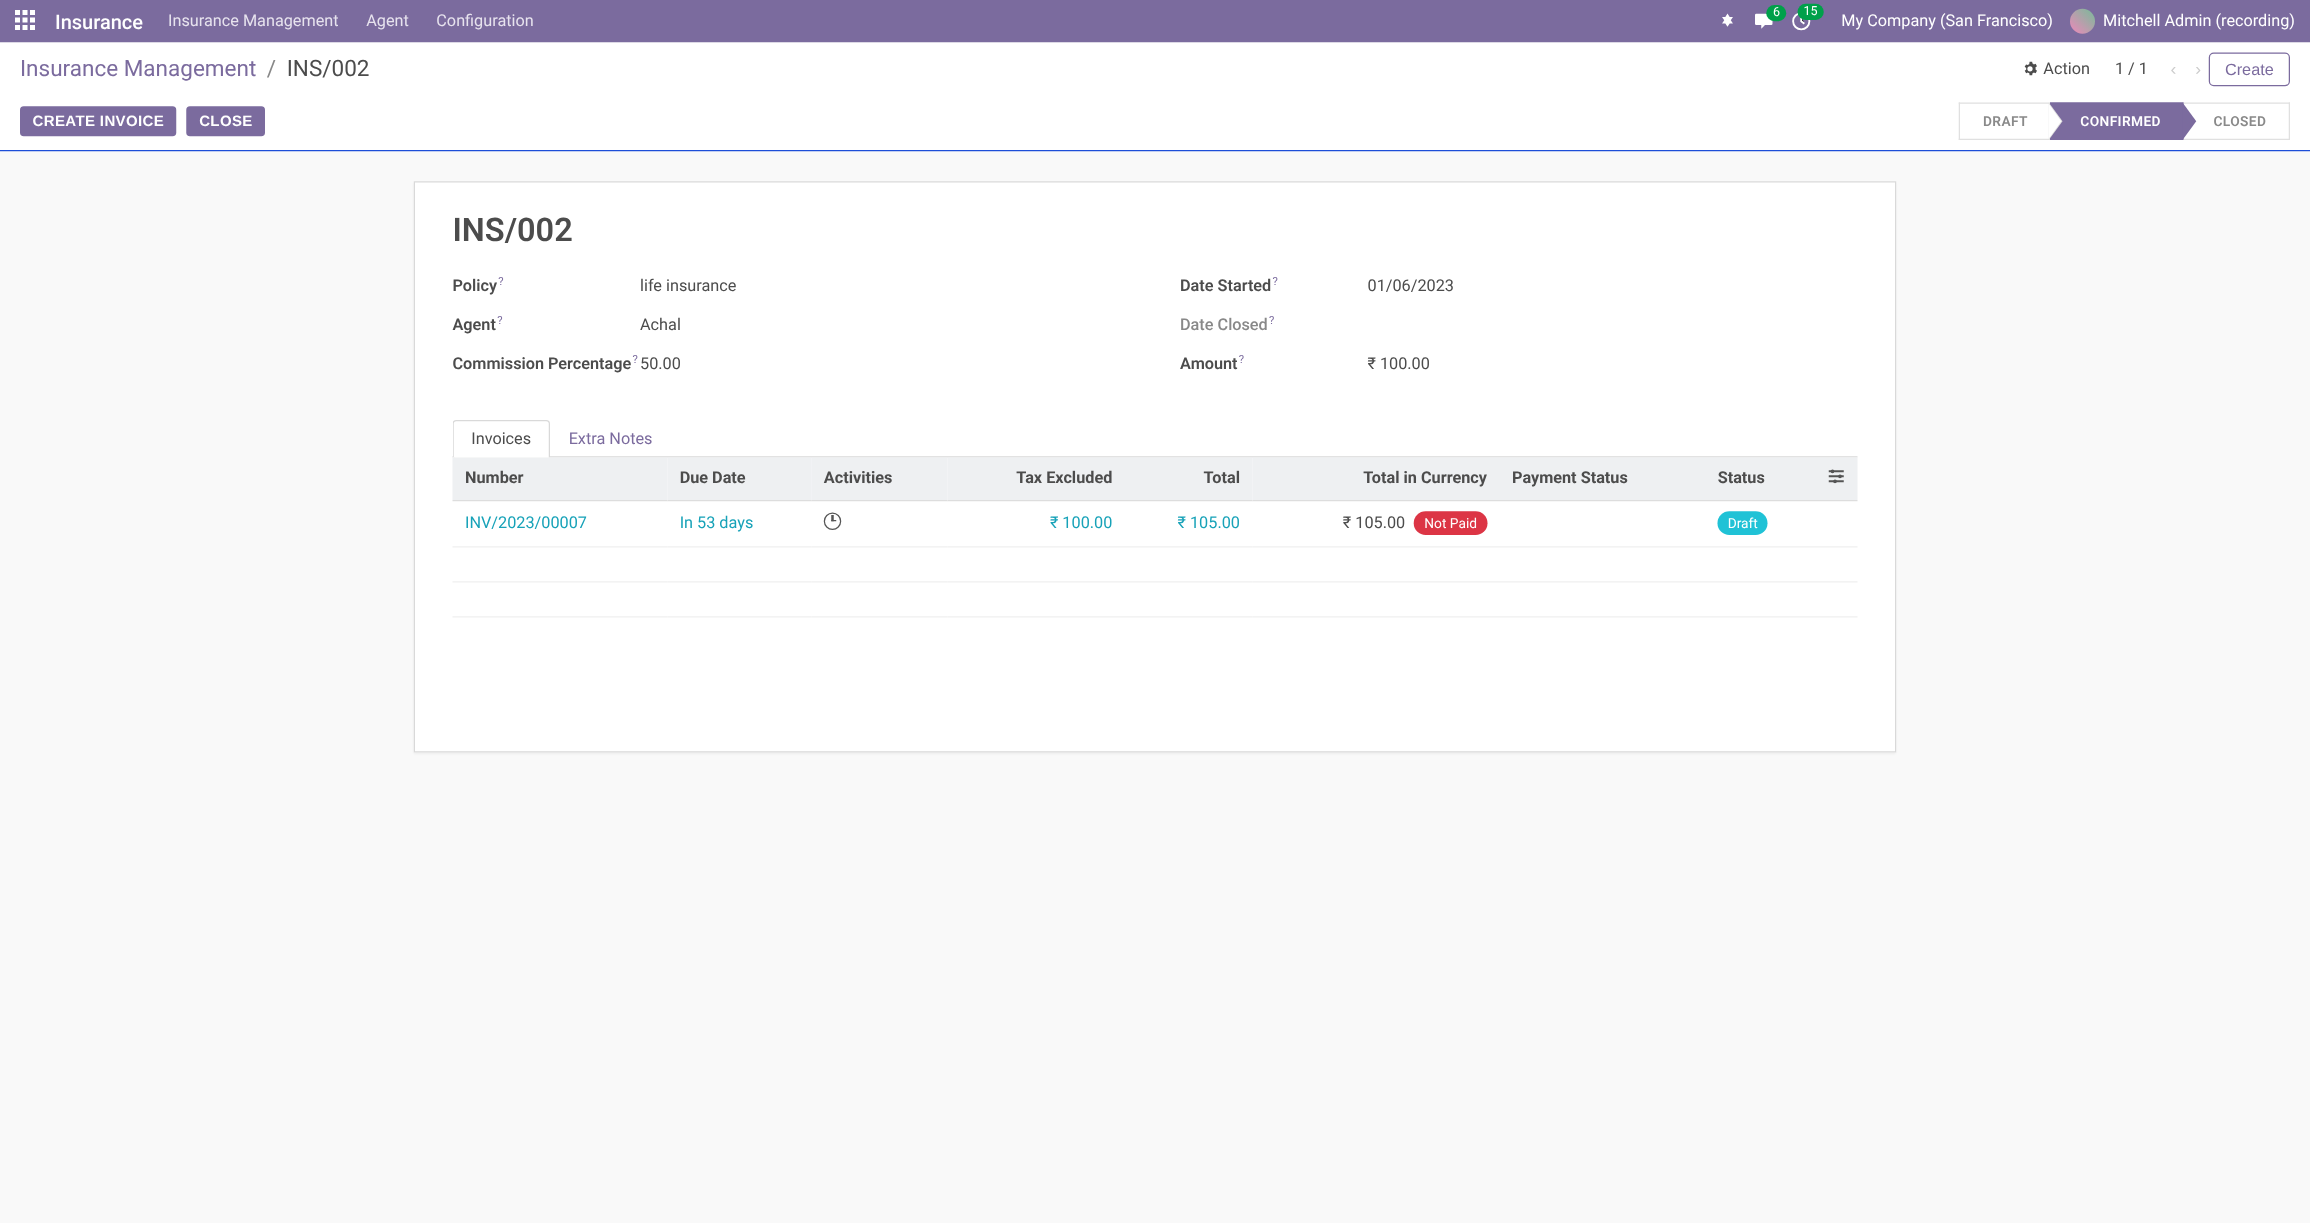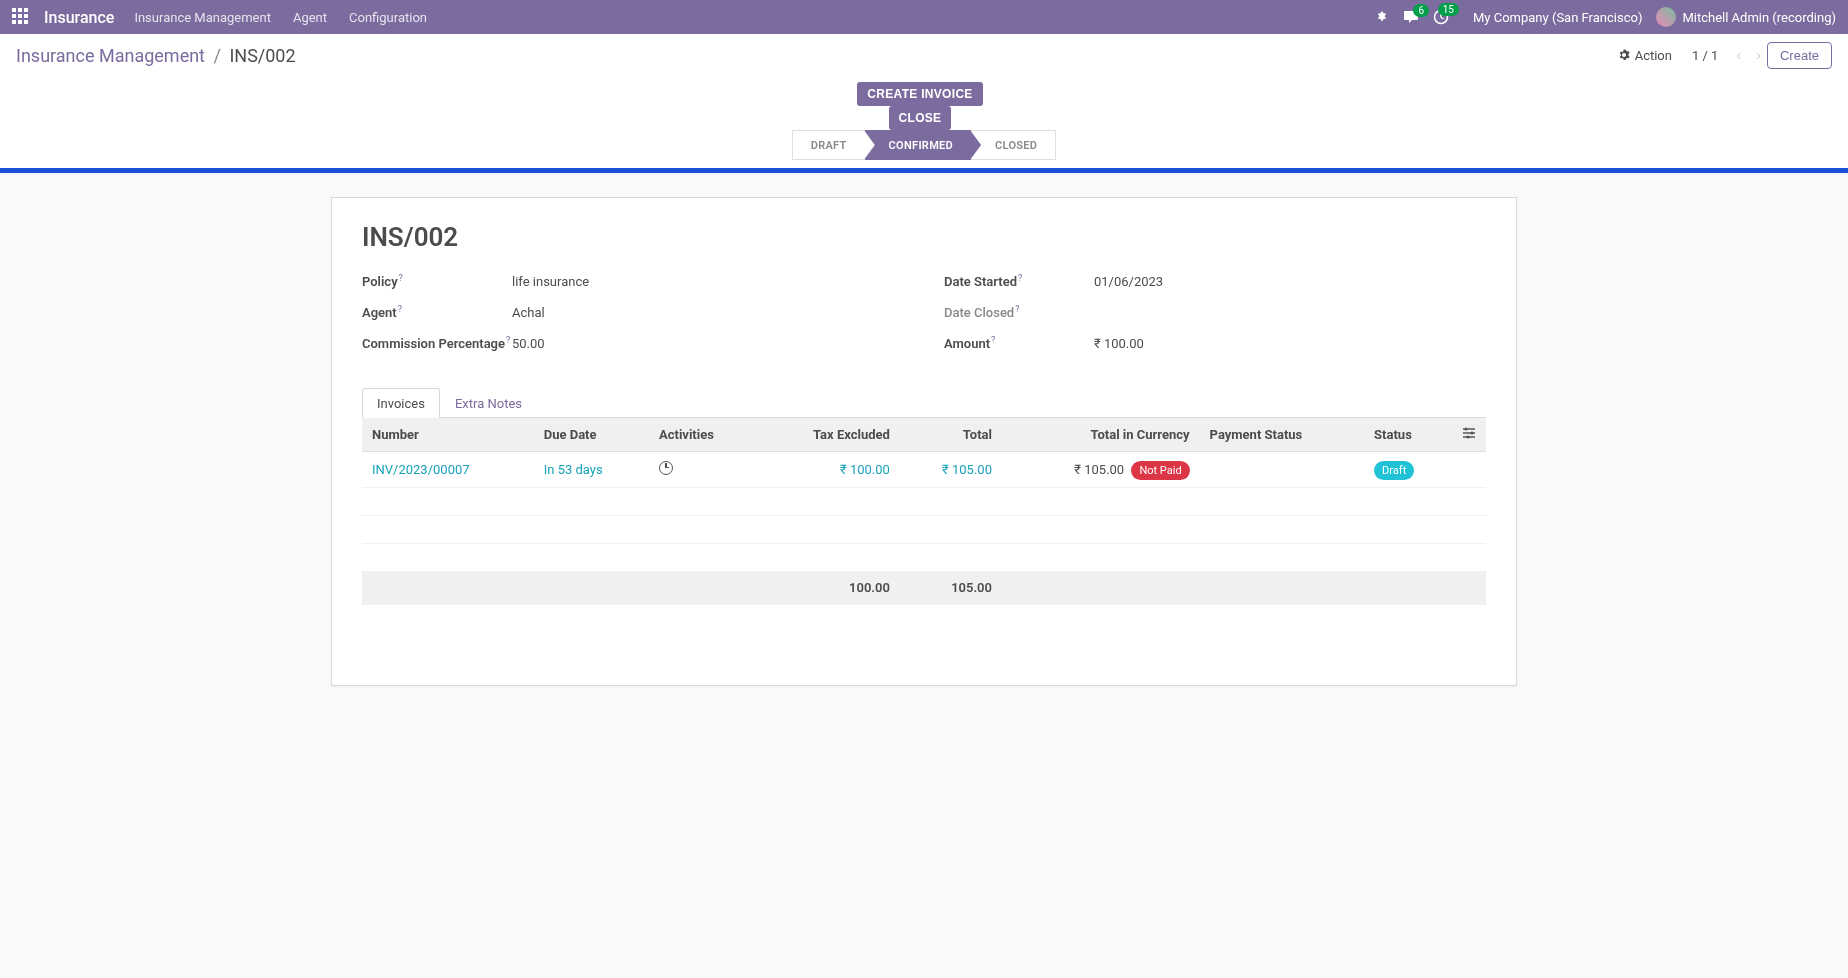--- a/index.html
+++ b/index.html
@@ -10,34 +10,34 @@
 .navbar .apps-icon { width: 18px; height: 18px; display: grid; grid-template-columns: repeat(3,4px); grid-template-rows: repeat(3,4px); gap: 2px; margin-right: 14px; cursor: pointer; }
 .navbar .apps-icon span { background: #fff; }
 .navbar .brand { font-size: 16px; font-weight: 500; margin-right: 20px; }
 .navbar .nav-link { color: #e7e3ee; font-size: 13px; margin-right: 22px; cursor: pointer; }
 .navbar .spacer { flex: 1; }
 .navbar .right-item { margin-left: 14px; display: flex; align-items: center; cursor: pointer; position: relative; font-size: 13px; }
 .navbar .badge { background: #00A04A; color: #fff; font-size: 10px; border-radius: 8px; padding: 1px 5px; position: absolute; top: -6px; right: -10px; }
 .navbar .avatar { width: 20px; height: 20px; border-radius: 50%; background: linear-gradient(45deg,#e8b,#7b9); margin-right: 6px; }
 
 
-.control-panel { background: #fff; border-bottom: 5px solid #1d4ed8; }
+.control-panel { background: #fff; border-bottom: 1px solid #1d4ed8; }
 .cp-top { display: flex; align-items: center; padding: 8px 16px; height: 42px; }
 .breadcrumb { font-size: 18px; }
 .breadcrumb a { color: #7B6B9E; text-decoration: none; cursor: pointer; }
 .breadcrumb .sep { color: #888; margin: 0 4px; }
 .breadcrumb .current { color: #4c4c4c; }
 .cp-top .spacer { flex: 1; }
 .action-btn { display: flex; align-items: center; cursor: pointer; color: #4c4c4c; font-size: 13px; margin-right: 20px; }
 .action-btn svg { margin-right: 4px; }
 .pager { color: #4c4c4c; font-size: 13px; margin-right: 12px; }
 .pager-arrows button { background: none; border: none; color: #ccc; font-size: 14px; padding: 4px 6px; cursor: pointer; }
 .create-btn { border: 1px solid #7B6B9E; color: #7B6B9E; background: #fff; padding: 5px 12px; border-radius: 4px; font-size: 13px; cursor: pointer; }
 
-.cp-bottom { display: flex; align-items: center; padding: 6px 16px 8px; flex-direction: column; }
+.cp-bottom { display: flex; align-items: center; padding: 6px 16px 8px; }
 .cp-btn { background: #7B6B9E; color: #fff; border: none; padding: 5px 10px; border-radius: 3px; font-size: 12px; font-weight: 600; margin-right: 8px; cursor: pointer; letter-spacing: 0.3px; }
 .cp-bottom .spacer { flex: 1; }
 
 
 .statusbar { display: flex; height: 30px; }
 .status-step { position: relative; padding: 0 18px 0 24px; display: flex; align-items: center; font-size: 11px; color: #8a8a8a; font-weight: 600; border-top: 1px solid #e0e0e0; border-bottom: 1px solid #e0e0e0; background: #fff; letter-spacing: 0.3px; }
 .status-step:first-child { border-left: 1px solid #e0e0e0; padding-left: 18px; }
 .status-step.active { background: #7B6B9E; color: #fff; border-color: #7B6B9E; }
 .status-step::after { content: ""; position: absolute; right: -9px; top: 0; width: 0; height: 0; border-top: 14px solid transparent; border-bottom: 14px solid transparent; border-left: 10px solid #fff; z-index: 2; }
 .status-step::before { content: ""; position: absolute; right: -10px; top: -1px; width: 0; height: 0; border-top: 15px solid transparent; border-bottom: 15px solid transparent; border-left: 11px solid #e0e0e0; z-index: 1; }
@@ -247,29 +247,18 @@
           </tr>
           <tr class="blank-rows">
               <td colspan="9"></td>
             </tr>
           <tr class="blank-rows">
               <td colspan="9"></td>
             </tr>
           <tr class="blank-rows">
               <td colspan="9" style="border-bottom:none;"></td>
             </tr>
-          <tr class="totals-row">
-            <td></td>
-              <td></td>
-              <td></td>
-            <td class="r">100.00</td>
-            <td class="r">105.00</td>
-            <td></td>
-              <td></td>
-              <td></td>
-              <td></td>
-          </tr>
         </tbody>
       </table>
       <div style="height:40px;"></div>
     </div>
   </div>
 </div>
 
 </body></html>

